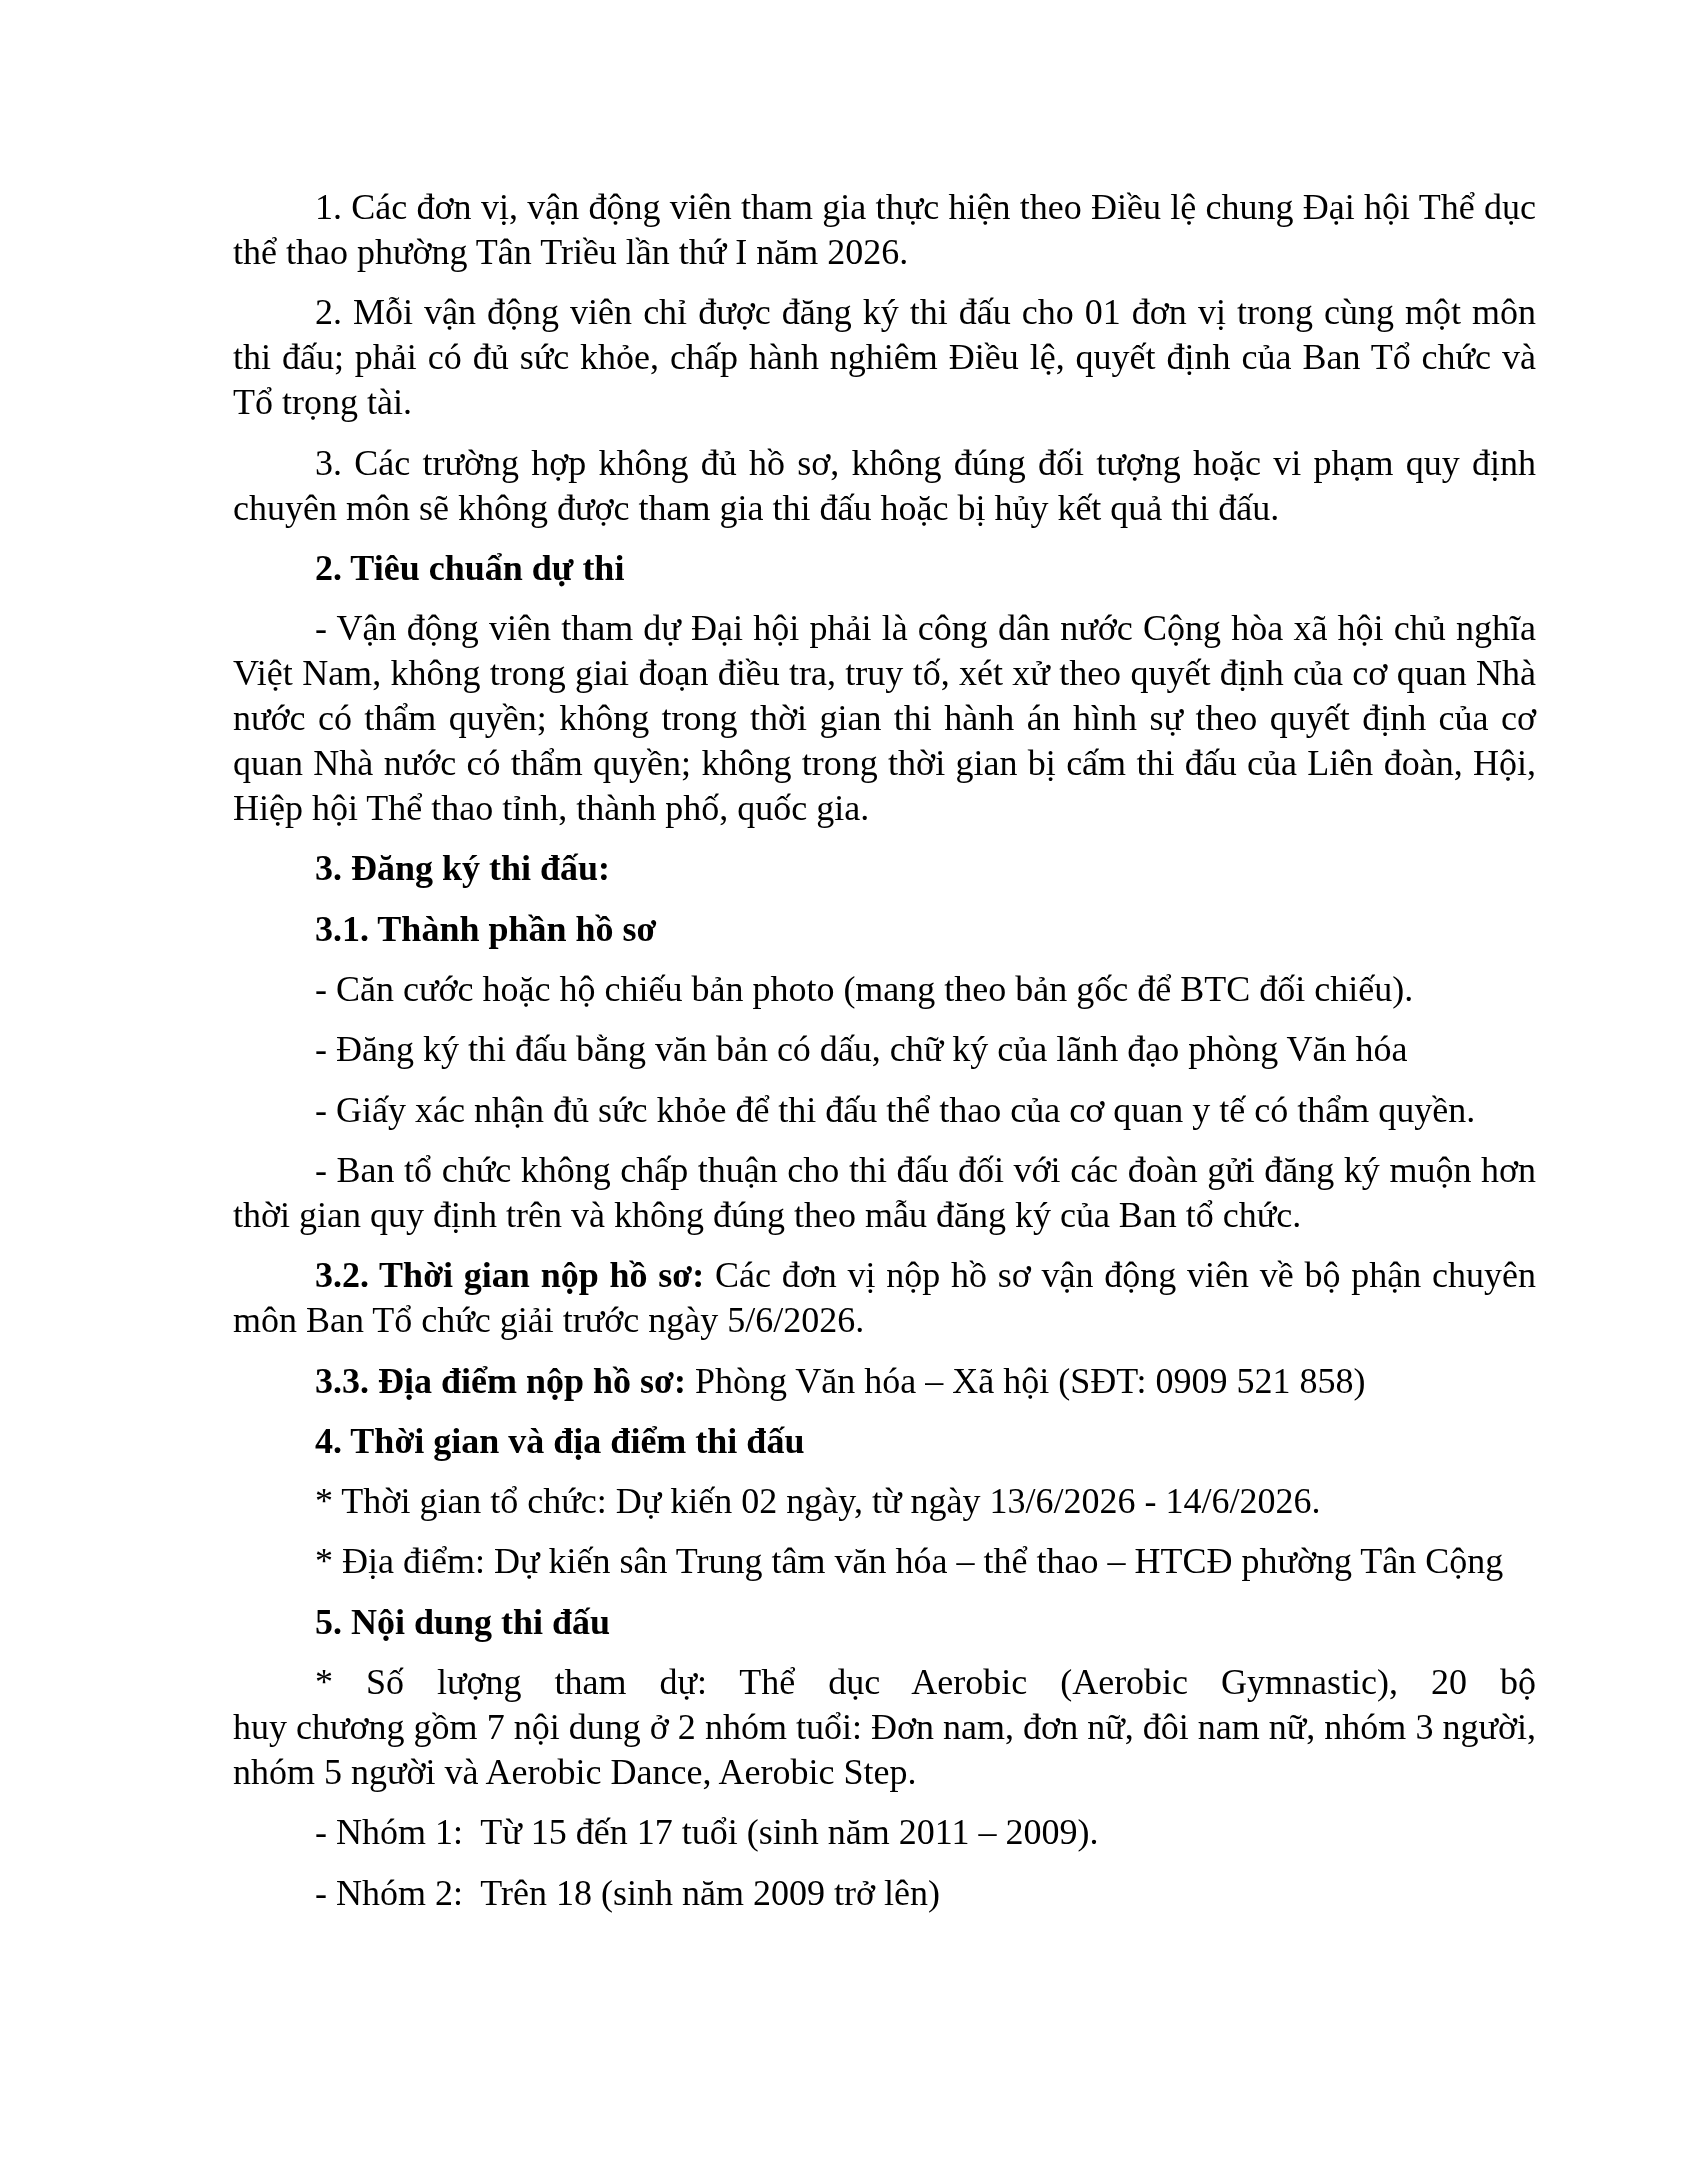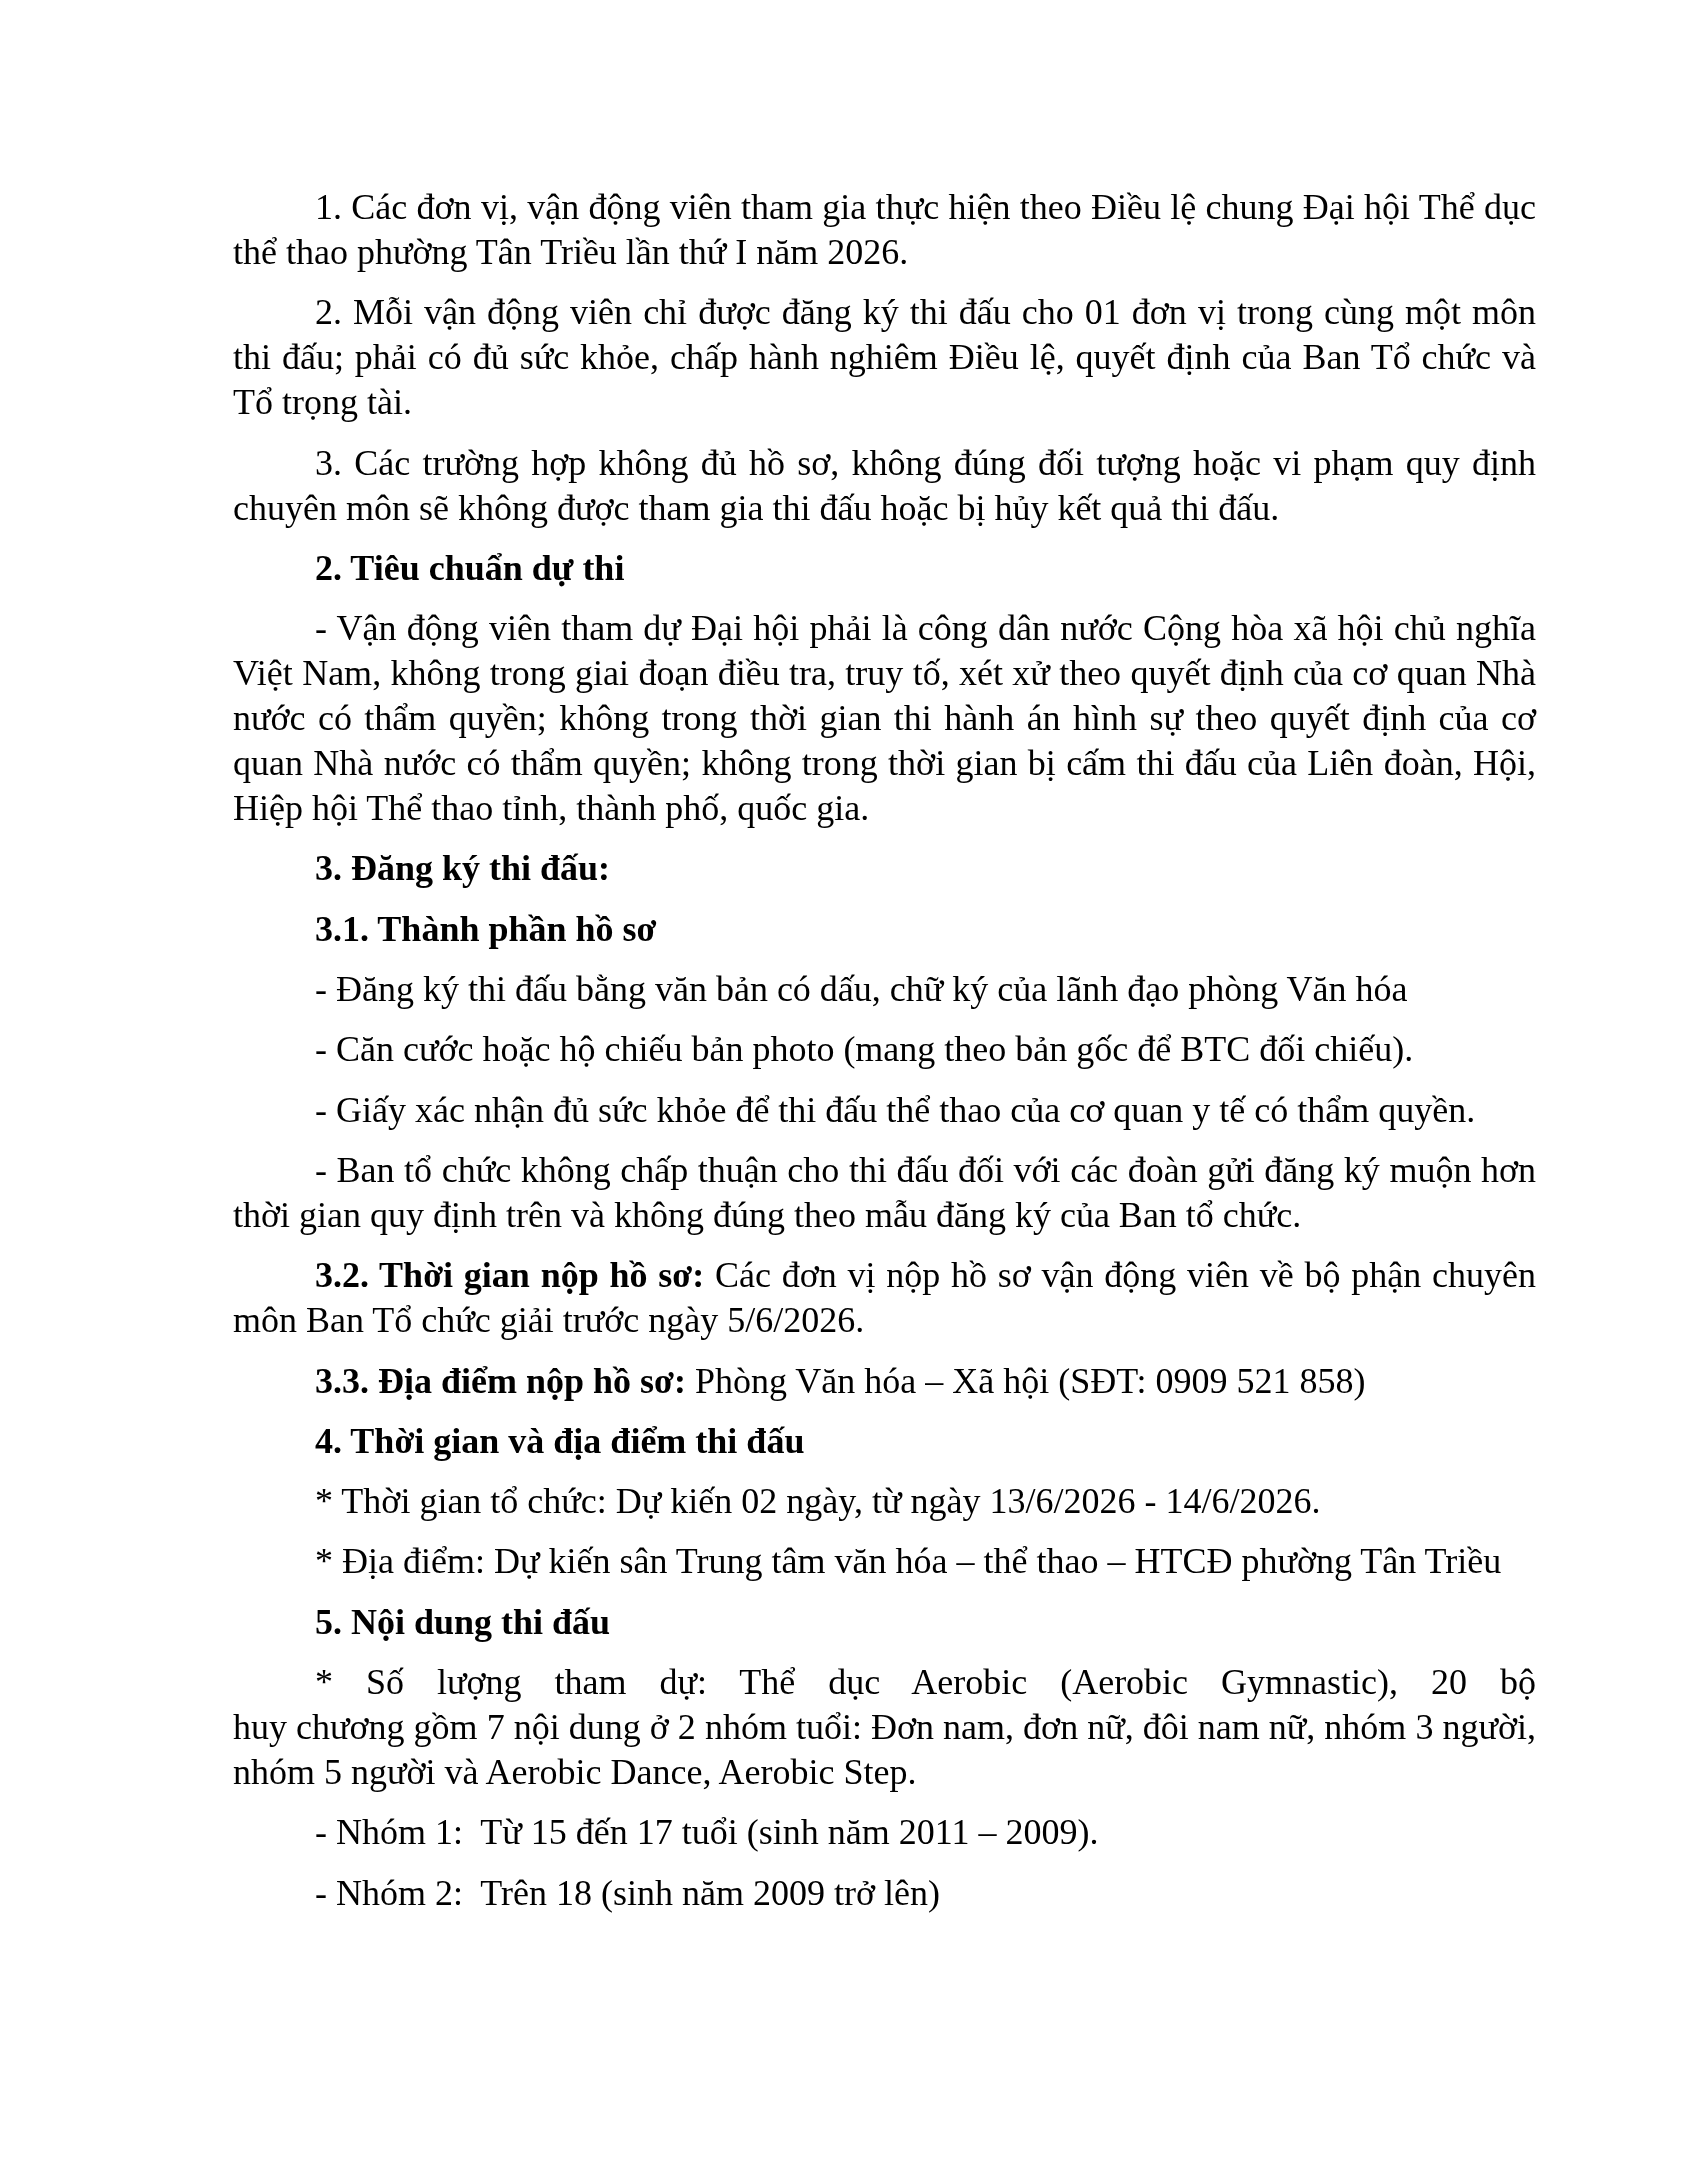--- a/index.html
+++ b/index.html
@@ -54,41 +54,41 @@
     <p class="para">3. Các trường hợp không đủ hồ sơ, không đúng đối tượng hoặc vi phạm quy định chuyên môn sẽ không được tham gia thi đấu hoặc bị hủy kết quả thi đấu.</p>
 
     <p class="para heading">2. Tiêu chuẩn dự thi</p>
 
     <p class="para">- Vận động viên tham dự Đại hội phải là công dân nước Cộng hòa xã hội chủ nghĩa Việt Nam, không trong giai đoạn điều tra, truy tố, xét xử theo quyết định của cơ quan Nhà nước có thẩm quyền; không trong thời gian thi hành án hình sự theo quyết định của cơ quan Nhà nước có thẩm quyền; không trong thời gian bị cấm thi đấu của Liên đoàn, Hội, Hiệp hội Thể thao tỉnh, thành phố, quốc gia.</p>
 
     <p class="para heading">3. Đăng ký thi đấu:</p>
 
     <p class="para heading">3.1. Thành phần hồ sơ</p>
 
+    <p class="para">- Căn cước hoặc hộ chiếu bản photo (mang theo bản gốc để BTC đối chiếu).</p>
+
     <p class="para">- Đăng ký thi đấu bằng văn bản có dấu, chữ ký của lãnh đạo phòng Văn hóa</p>
-
-    <p class="para">- Căn cước hoặc hộ chiếu bản photo (mang theo bản gốc để BTC đối chiếu).</p>
 
     <p class="para">- Giấy xác nhận đủ sức khỏe để thi đấu thể thao của cơ quan y tế có thẩm quyền.</p>
 
     <p class="para">- Ban tổ chức không chấp thuận cho thi đấu đối với các đoàn gửi đăng ký muộn hơn thời gian quy định trên và không đúng theo mẫu đăng ký của Ban tổ chức.</p>
 
     <p class="para">
       <b class="bold">3.2. Thời gian nộp hồ sơ:</b><span> Các đơn vị nộp hồ sơ vận động viên về bộ phận chuyên môn Ban Tổ chức giải trước ngày 5/6/2026.</span>
     </p>
 
     <p class="para">
       <b class="bold">3.3. Địa điểm nộp hồ sơ:</b><span> Phòng Văn hóa – Xã hội (SĐT: 0909 521 858)</span>
     </p>
 
     <p class="para heading">4. Thời gian và địa điểm thi đấu</p>
 
     <p class="para">* Thời gian tổ chức: Dự kiến 02 ngày, từ ngày 13/6/2026 - 14/6/2026.</p>
 
-    <p class="para">* Địa điểm: Dự kiến sân Trung tâm văn hóa – thể thao – HTCĐ phường Tân Triều</p>
+    <p class="para">* Địa điểm: Dự kiến sân Trung tâm văn hóa – thể thao – HTCĐ phường Tân Cộng</p>
 
     <p class="para heading">5. Nội dung thi đấu</p>
 
     <p class="para just-last">* Số lượng tham dự: Thể dục Aerobic (Aerobic Gymnastic), 20 bộ</p>
     <p class="para cont">huy chương gồm 7 nội dung ở 2 nhóm tuổi: Đơn nam, đơn nữ, đôi nam nữ, nhóm 3 người, nhóm 5 người và Aerobic Dance, Aerobic Step.</p>
 
 
     <p class="para">- Nhóm 1:&nbsp; Từ 15 đến 17 tuổi (sinh năm 2011 – 2009).</p>
 
     <p class="para">- Nhóm 2:&nbsp; Trên 18 (sinh năm 2009 trở lên)</p>

